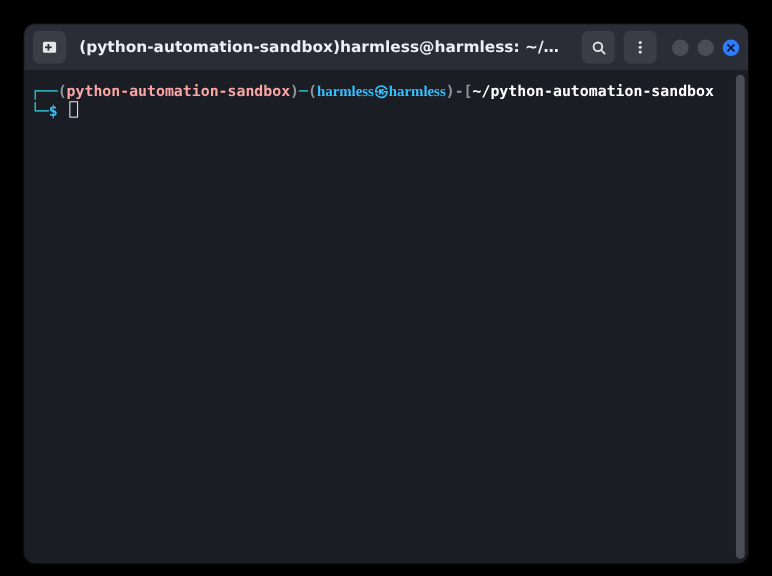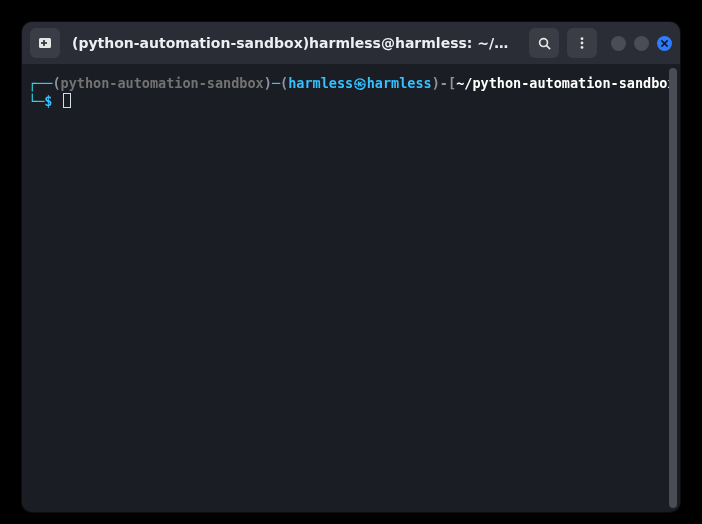--- a/index.html
+++ b/index.html
@@ -101,23 +101,23 @@
   .scroll-thumb {
     position: absolute;
     left: 0; right: 0;
     top: 0;
     height: 100%;
     background: #4a4c56;
     border-radius: 4px;
   }
 
   .c-gray  { color: #8e949e; }
-  .c-green { color: #737373; }
+  .c-green { color: #fca5a5; }
   .c-teal  { color: #33d6e6; }
-  .c-user  { color: #33c1ff; }
+  .c-user  { color: #33c1ff; font-family: Liberation Serif, serif; }
   .c-path  { color: #ffffff; font-weight: 700; }
   .c-dollar{ color: #33c1ff; }
 
   .cursor-block {
     display: inline-block;
     width: 8px;
     height: 15px;
     border: 1px solid #d8dee9;
     vertical-align: -2px;
     margin-left: 2px;

